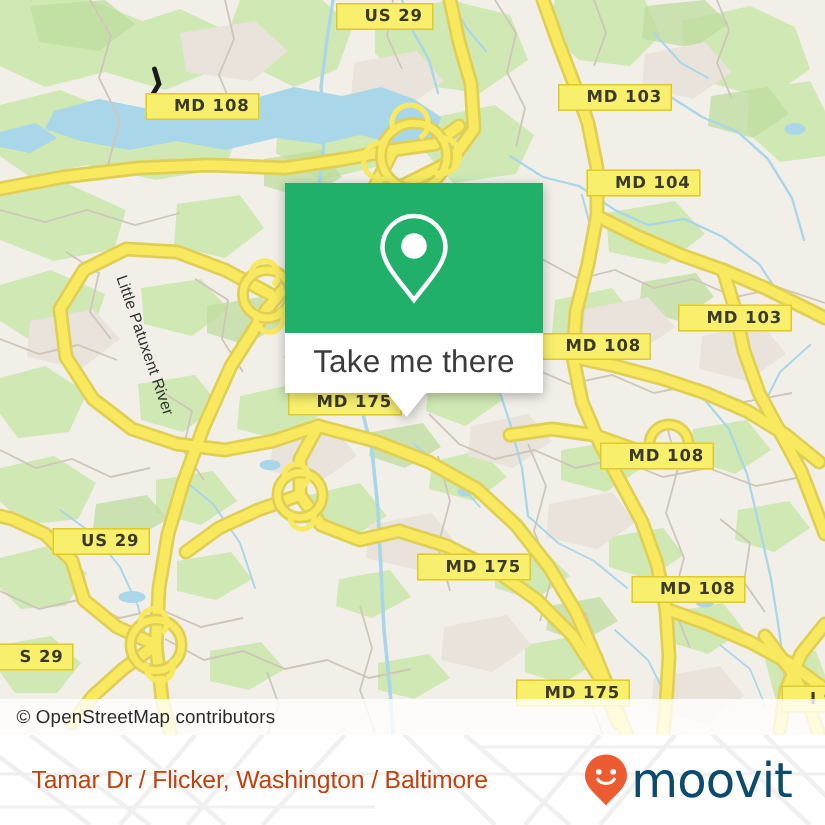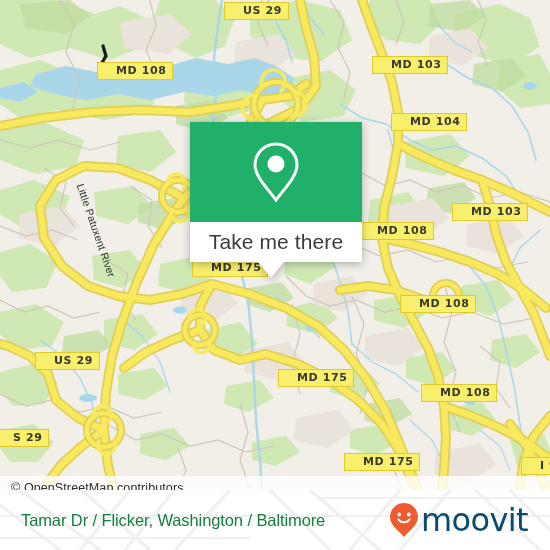--- a/index.html
+++ b/index.html
@@ -85,21 +85,21 @@
     top: 140px;
     width: 0; height: 0;
     border-left: 13px solid transparent;
     border-right: 13px solid transparent;
     border-top: 16px solid #ffffff;
   }
 
   
   #attribution {
     position: absolute;
-    left: 0; top: 476px;
+    left: 0; top: 466px;
     width: 550px; height: 24px;
     background: rgba(255,255,255,0.80);
     display: flex;
     align-items: center;
   }
   #attribution-text {
     font-family: "Liberation Sans", sans-serif;
     font-size: 12.5px;
     color: #2b2b2b;
     padding-left: 11px;
@@ -124,21 +124,21 @@
     position: relative;
     width: 550px; height: 60px;
     display: flex;
     align-items: center;
     justify-content: space-between;
     padding: 0 18px 0 21px;
   }
   #place-title {
     font-family: "Liberation Sans", sans-serif;
     font-size: 16.5px;
-    color: #15803d;
+    color: #c2410c;
     letter-spacing: -0.1px;
     white-space: nowrap;
   }
   #brand {
     display: flex;
     align-items: center;
     gap: 1px;
     margin-right: 4px;
   }
   #brand-wordmark {

